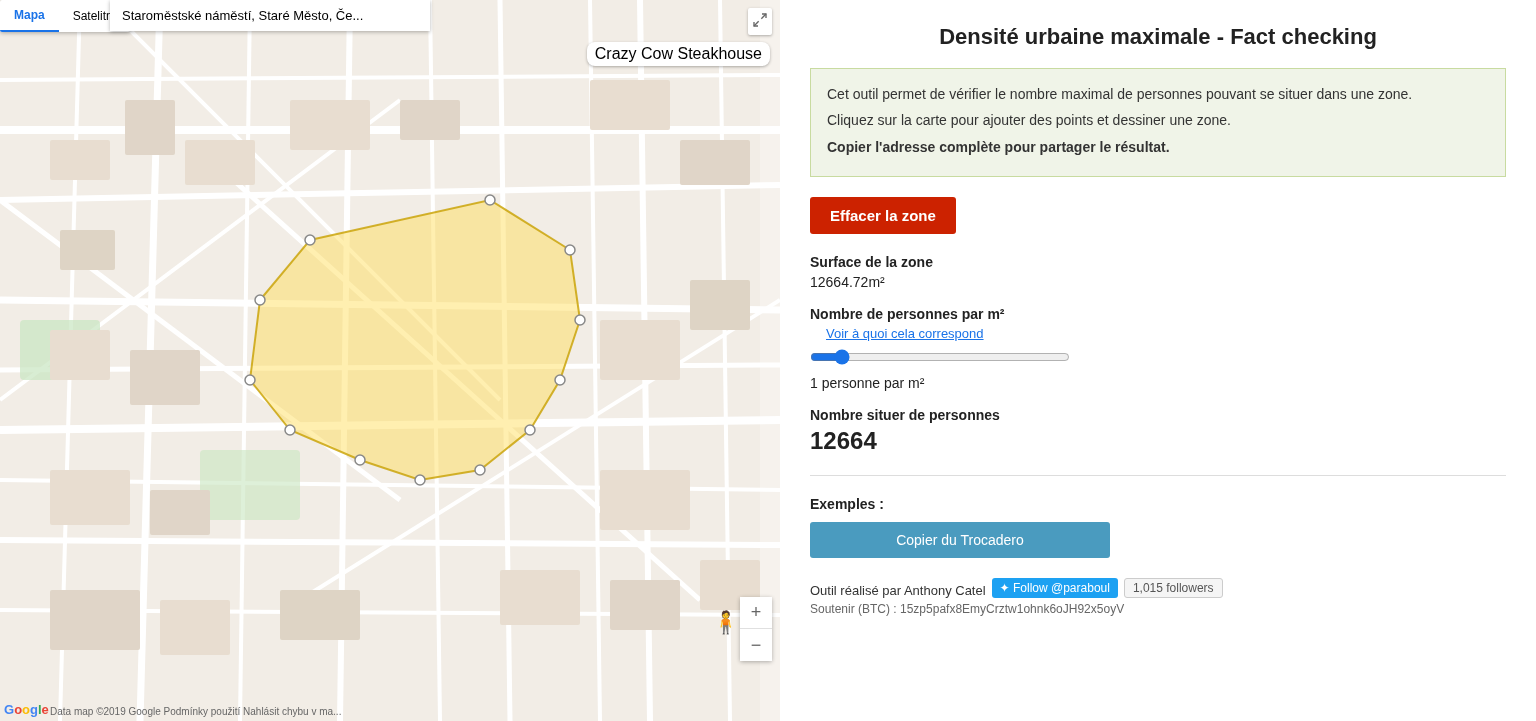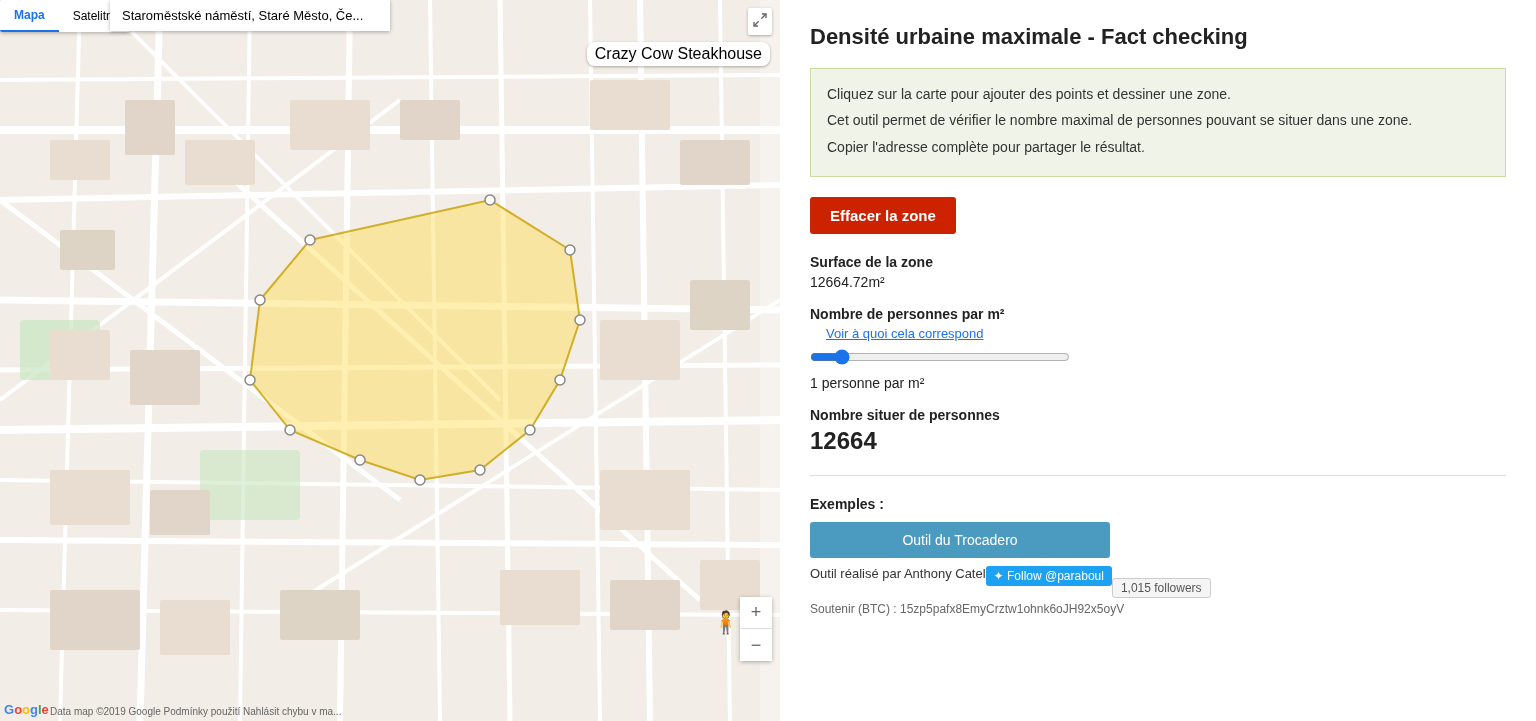--- a/index.html
+++ b/index.html
@@ -41,21 +41,21 @@
 
     
     .map-search {
       position: absolute;
       top: 0; left: 110px;
       z-index: 10;
       display: flex;
       align-items: center;
     }
     .map-search input {
-      width: 280px;
+      width: 320px;
       padding: 8px 12px;
       font-size: 13px;
       border: none;
       box-shadow: 0 1px 4px rgba(0,0,0,0.3);
       background: #fff;
       outline: none;
     }
 
     
     .map-fullscreen {
@@ -134,33 +134,34 @@
       padding: 24px 30px;
       overflow-y: auto;
       background: #fff;
     }
 
     .page-title {
       font-size: 22px;
       font-weight: bold;
       color: #222;
       margin-bottom: 18px;
+      text-align: center;
     }
 
     .info-box {
       background: #f0f4e8;
       border: 1px solid #c8dba0;
       padding: 14px 16px;
       margin-bottom: 20px;
       font-size: 14px;
       color: #333;
       line-height: 1.6;
     }
     .info-box p { margin-bottom: 4px; }
-    .info-box p.bold { font-weight: normal; }
+    .info-box p.bold { font-weight: bold; }
 
     .clear-btn {
       background: #cc2200;
       color: #fff;
       border: none;
       padding: 10px 20px;
       font-size: 15px;
       cursor: pointer;
       border-radius: 3px;
       margin-bottom: 20px;
@@ -232,21 +233,22 @@
       cursor: pointer;
       border-radius: 3px;
       text-align: center;
     }
 
     .credit-line {
       font-size: 13px;
       color: #333;
       margin-bottom: 4px;
       display: flex;
-      align-items: flex-start;
+      align-items: flex-end;
+      gap: 6px;
       flex-wrap: wrap;
     }
 
     .twitter-btn {
       background: #1da1f2;
       color: #fff;
       border: none;
       border-radius: 3px;
       padding: 3px 8px;
       font-size: 12px;
@@ -385,22 +387,22 @@
   </div>
 
   <div class="map-data-text">Data map ©2019 Google   Podmínky použití   Nahlásit chybu v ma...</div>
 </div>
 
 <div id="right-panel">
 
   <h1 class="page-title">Densité urbaine maximale - Fact checking</h1>
 
   <div class="info-box">
+    <p>Cet outil permet de vérifier le nombre maximal de personnes pouvant se situer dans une zone.</p>
     <p>Cliquez sur la carte pour ajouter des points et dessiner une zone.</p>
-    <p>Cet outil permet de vérifier le nombre maximal de personnes pouvant se situer dans une zone.</p>
     <p class="bold">Copier l'adresse complète pour partager le résultat.</p>
   </div>
 
   <button class="clear-btn">Effacer la zone</button>
 
   <div class="stat-label">Surface de la zone</div>
   <div class="stat-value">12664.72m²</div>
 
   <div class="stat-label">Nombre de personnes par m²</div>
   <a class="link-blue">Voir à quoi cela correspond</a>
@@ -411,21 +413,21 @@
 
   <div class="per-m2-label">1 personne par m²</div>
 
   <div class="stat-label">Nombre situer de personnes</div>
   <div class="stat-value large">12664</div>
 
   <hr class="divider">
 
   <div class="exemples-label">Exemples :</div>
 
-  <button class="place-btn">Outil du Trocadero</button>
+  <button class="place-btn">Copier du Trocadero</button>
 
   <div class="credit-line">
     <span>Outil réalisé par Anthony Catel</span>
     <button class="twitter-btn">✦ Follow @paraboul</button>
     <span class="followers-badge">1,015 followers</span>
   </div>
 
   <div class="btc-line">Soutenir (BTC) : 15zp5pafx8EmyCrztw1ohnk6oJH92x5oyV</div>
 
 </div>

